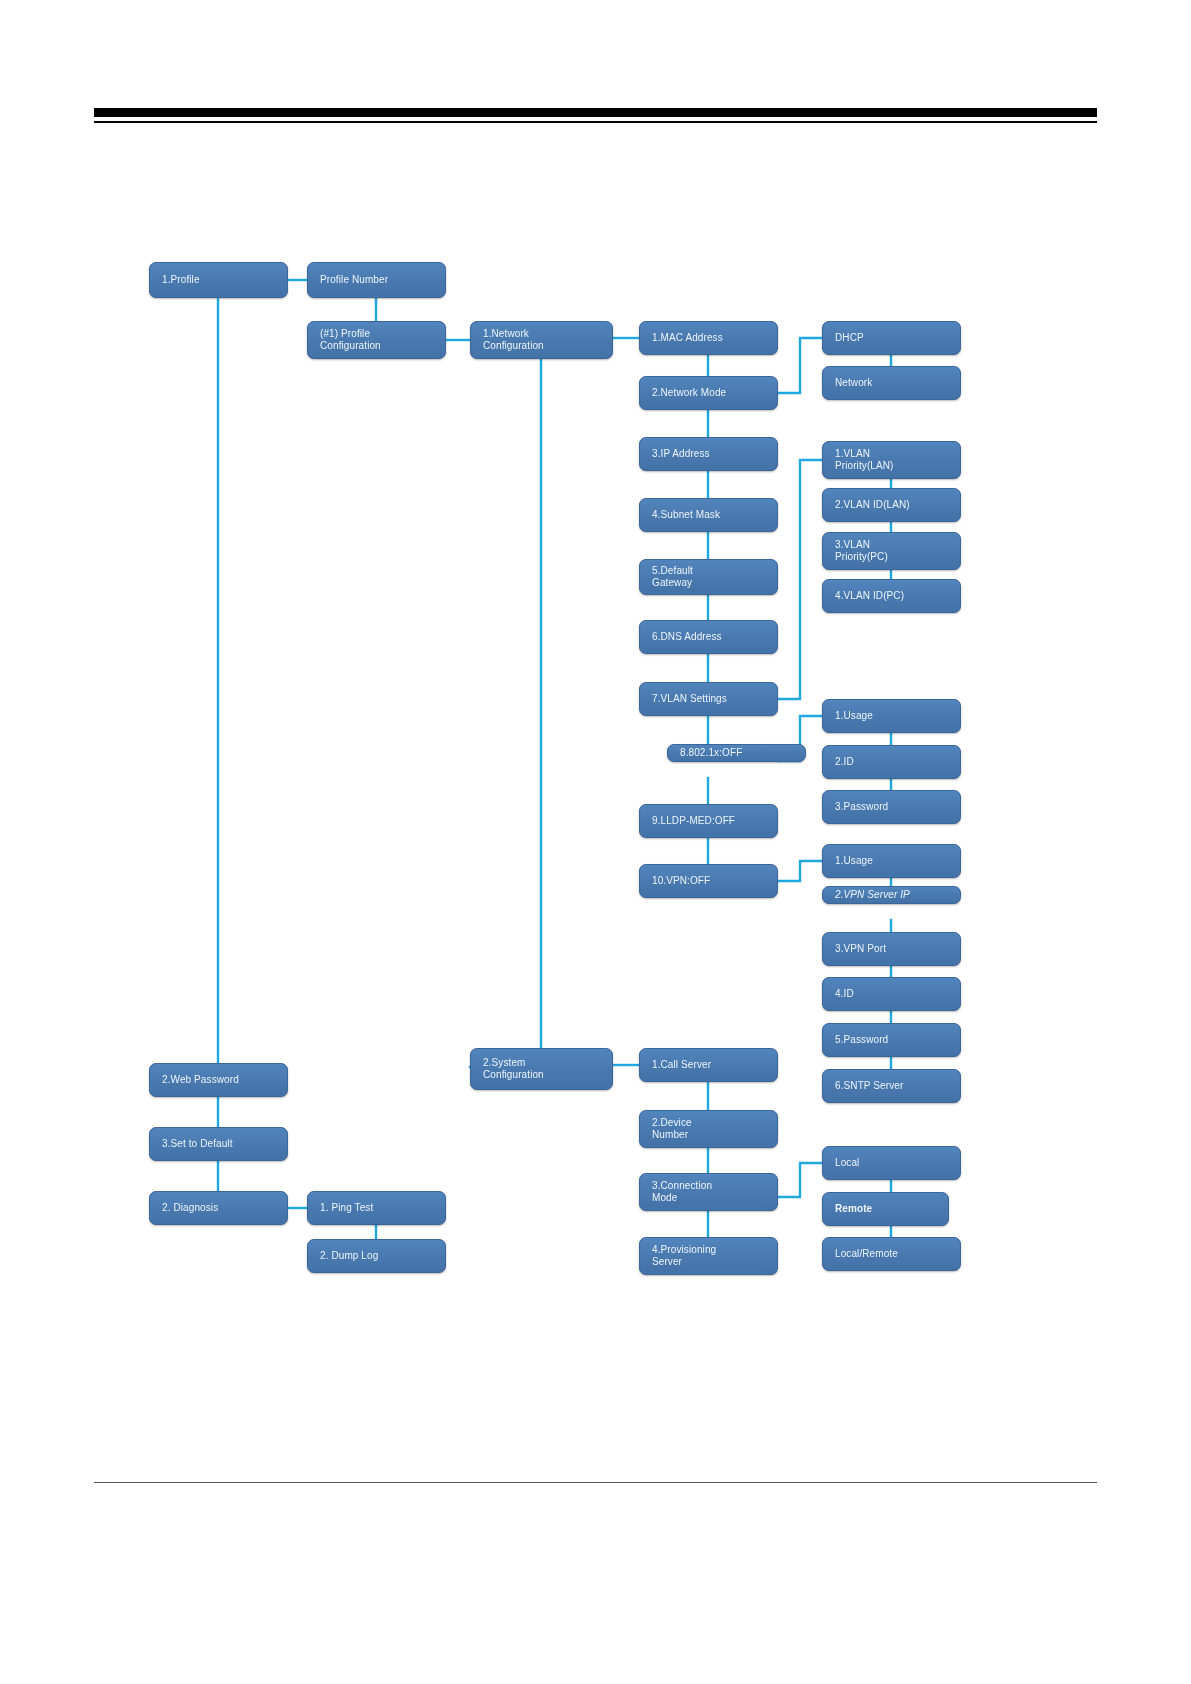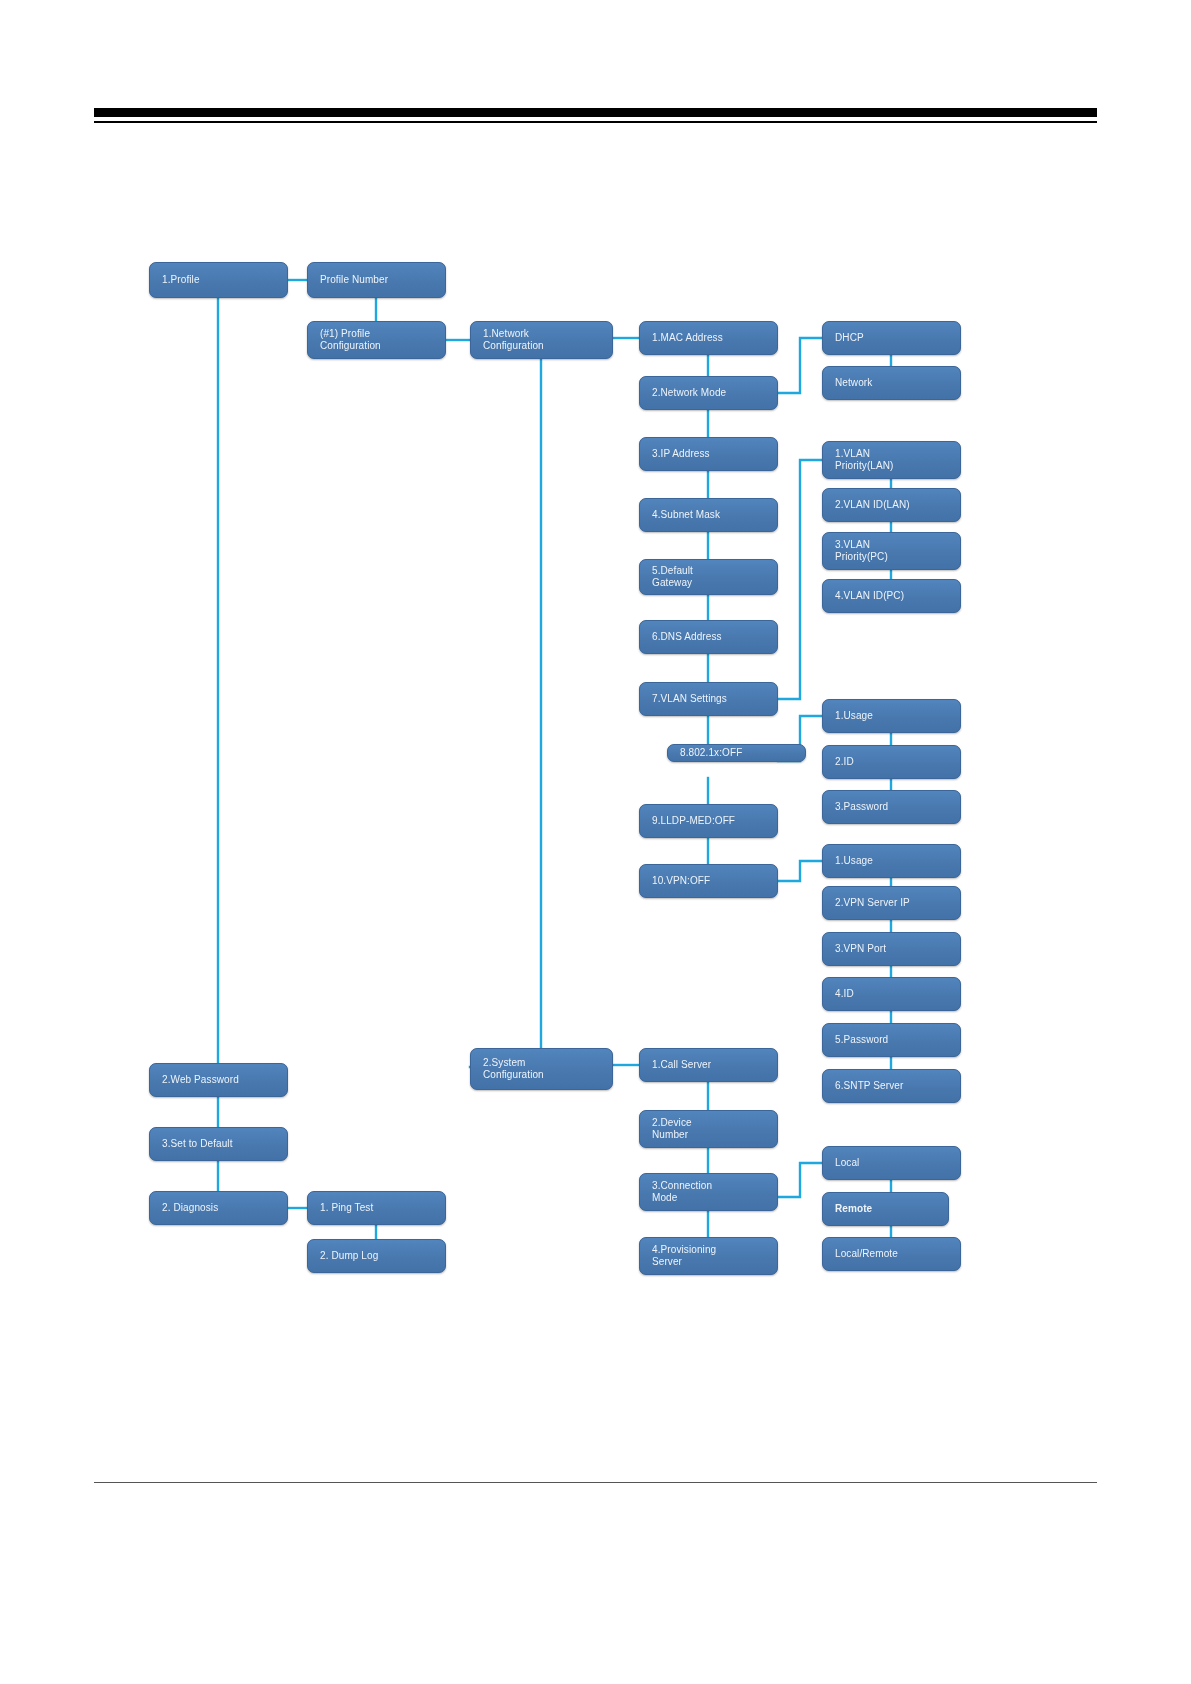--- a/index.html
+++ b/index.html
@@ -170,21 +170,21 @@
     </div>
     <div class="node" style="left: 822px; top: 745px; width: 139px; height: 34px;">
       <span class="lbl">2.ID</span>
     </div>
     <div class="node" style="left: 822px; top: 790px; width: 139px; height: 34px;">
       <span class="lbl">3.Password</span>
     </div>
     <div class="node" style="left: 822px; top: 844px; width: 139px; height: 34px;">
       <span class="lbl">1.Usage</span>
     </div>
-    <div class="node" style="left: 822px; top: 886px; width: 139px; height: 34px;">
+    <div class="node" style="left: 822px; top: 886px; width: 139px; height: 18px; font-style: italic;">
       <span class="lbl">2.VPN Server IP</span>
     </div>
     <div class="node" style="left: 822px; top: 932px; width: 139px; height: 34px;">
       <span class="lbl">3.VPN Port</span>
     </div>
     <div class="node" style="left: 822px; top: 977px; width: 139px; height: 34px;">
       <span class="lbl">4.ID</span>
     </div>
     <div class="node" style="left: 822px; top: 1023px; width: 139px; height: 34px;">
       <span class="lbl">5.Password</span>

